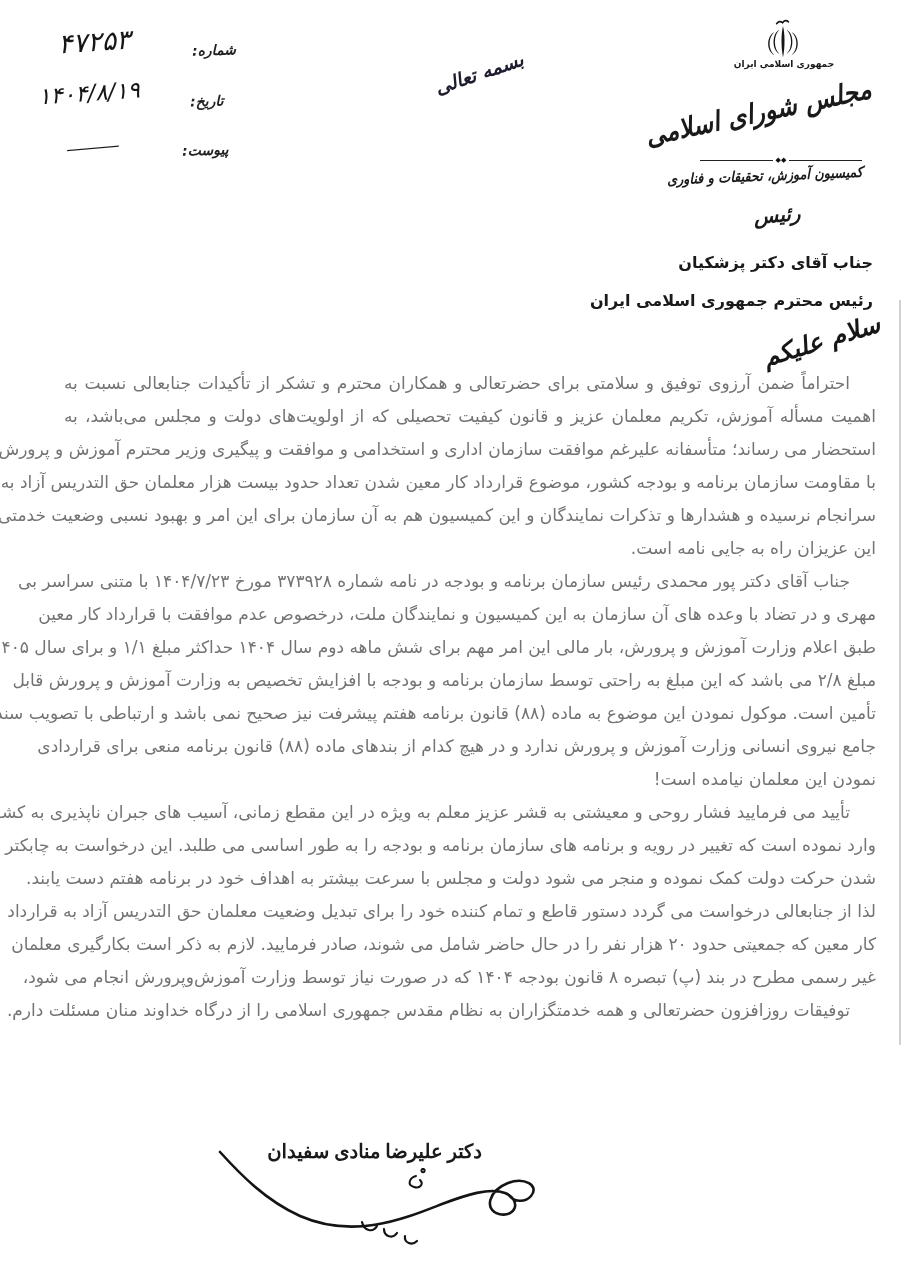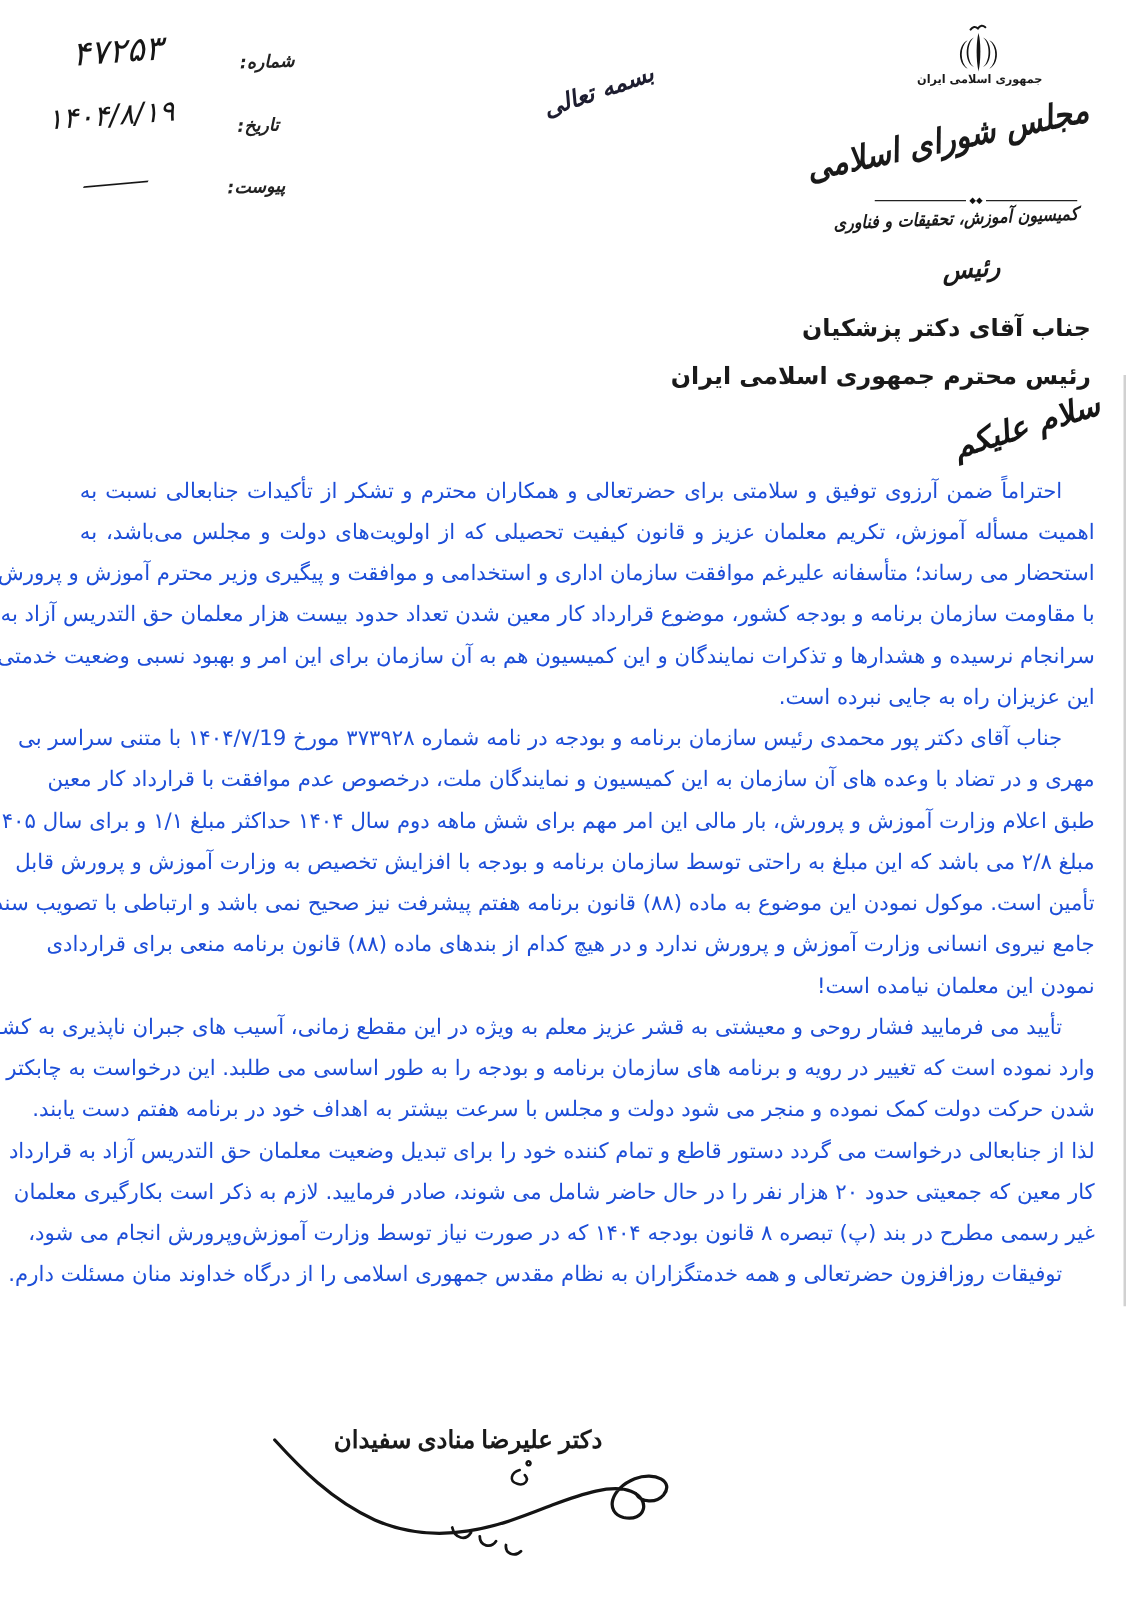--- a/index.html
+++ b/index.html
@@ -57,31 +57,31 @@
     position:absolute;left:688px;top:167px;width:186px;text-align:center;
     font-size:14.5px;font-weight:bold;font-style:italic;white-space:nowrap;
     transform:scaleX(.88) rotate(-2deg);transform-origin:center;
   }
   .signer-role{
     position:absolute;left:742px;top:203px;width:70px;text-align:center;
     font-size:20px;font-weight:bold;font-style:italic;transform:rotate(-5deg);
   }
   
   .recipient{position:absolute;top:244px;right:36px;text-align:right;
-    font-size:19px;font-weight:bold;line-height:38px;}
+    font-size:16px;font-weight:bold;line-height:38px;}
   
   .salutation{
     position:absolute;left:762px;top:326px;width:120px;text-align:center;
     font-size:25px;font-style:italic;font-weight:bold;color:#161616;
     transform:rotate(-17deg);white-space:nowrap;
   }
   
   .body-text{
-    position:absolute;top:377px;right:33px;width:812px;
-    font-size:17px;color:#1d4ed8;
+    position:absolute;top:367px;right:33px;width:812px;
+    font-size:17px;color:#737373;
   }
   .bl{height:33px;line-height:33px;text-align:justify;text-align-last:justify;white-space:nowrap;}
   .bl.end{text-align:right;text-align-last:right;}
   .bl.indent{padding-right:26px;text-align:center;}
   
   .sig-name{
     position:absolute;left:222px;top:1140px;width:260px;
     font-size:19.5px;font-weight:bold;white-space:nowrap;font-family:Liberation Serif, serif;
   }
   .sig-scribble{position:absolute;left:210px;top:1136px;}
@@ -134,22 +134,22 @@
   </div>
 
   <div class="salutation">سلام علیکم</div>
 
   <div class="body-text">
     <div class="bl indent">احتراماً ضمن آرزوی توفیق و سلامتی برای حضرتعالی و همکاران محترم و تشکر از تأکیدات جنابعالی نسبت به</div>
     <div class="bl">اهمیت مسأله آموزش، تکریم معلمان عزیز و قانون کیفیت تحصیلی که از اولویت‌های دولت و مجلس می‌باشد، به</div>
     <div class="bl">استحضار می رساند؛ متأسفانه علیرغم موافقت سازمان اداری و استخدامی و موافقت و پیگیری وزیر محترم آموزش و پرورش،</div>
     <div class="bl">با مقاومت سازمان برنامه و بودجه کشور، موضوع قرارداد کار معین شدن تعداد حدود بیست هزار معلمان حق التدریس آزاد به</div>
     <div class="bl">سرانجام نرسیده و هشدارها و تذکرات نمایندگان و این کمیسیون هم به آن سازمان برای این امر و بهبود نسبی وضعیت خدمتی</div>
-    <div class="bl end">این عزیزان راه به جایی نبرده است.</div>
-    <div class="bl indent">جناب آقای دکتر پور محمدی رئیس سازمان برنامه و بودجه در نامه شماره ۳۷۳۹۲۸ مورخ ۱۴۰۴/۷/19 با متنی سراسر بی</div>
+    <div class="bl end">این عزیزان راه به جایی نامه است.</div>
+    <div class="bl indent">جناب آقای دکتر پور محمدی رئیس سازمان برنامه و بودجه در نامه شماره ۳۷۳۹۲۸ مورخ ۱۴۰۴/۷/۲۳ با متنی سراسر بی</div>
     <div class="bl">مهری و در تضاد با وعده های آن سازمان به این کمیسیون و نمایندگان ملت، درخصوص عدم موافقت با قرارداد کار معین</div>
     <div class="bl">طبق اعلام وزارت آموزش و پرورش، بار مالی این امر مهم برای شش ماهه دوم سال ۱۴۰۴ حداکثر مبلغ ۱/۱ و برای سال ۱۴۰۵</div>
     <div class="bl">مبلغ ۲/۸ می باشد که این مبلغ به راحتی توسط سازمان برنامه و بودجه با افزایش تخصیص به وزارت آموزش و پرورش قابل</div>
     <div class="bl">تأمین است. موکول نمودن این موضوع به ماده (۸۸) قانون برنامه هفتم پیشرفت نیز صحیح نمی باشد و ارتباطی با تصویب سند</div>
     <div class="bl">جامع نیروی انسانی وزارت آموزش و پرورش ندارد و در هیچ کدام از بندهای ماده (۸۸) قانون برنامه منعی برای قراردادی</div>
     <div class="bl end">نمودن این معلمان نیامده است!</div>
     <div class="bl indent">تأیید می فرمایید فشار روحی و معیشتی به قشر عزیز معلم به ویژه در این مقطع زمانی، آسیب های جبران ناپذیری به کشور</div>
     <div class="bl">وارد نموده است که تغییر در رویه و برنامه های سازمان برنامه و بودجه را به طور اساسی می طلبد. این درخواست به چابکتر</div>
     <div class="bl">شدن حرکت دولت کمک نموده و منجر می شود دولت و مجلس با سرعت بیشتر به اهداف خود در برنامه هفتم دست یابند.</div>
     <div class="bl">لذا از جنابعالی درخواست می گردد دستور قاطع و تمام کننده خود را برای تبدیل وضعیت معلمان حق التدریس آزاد به قرارداد</div>

